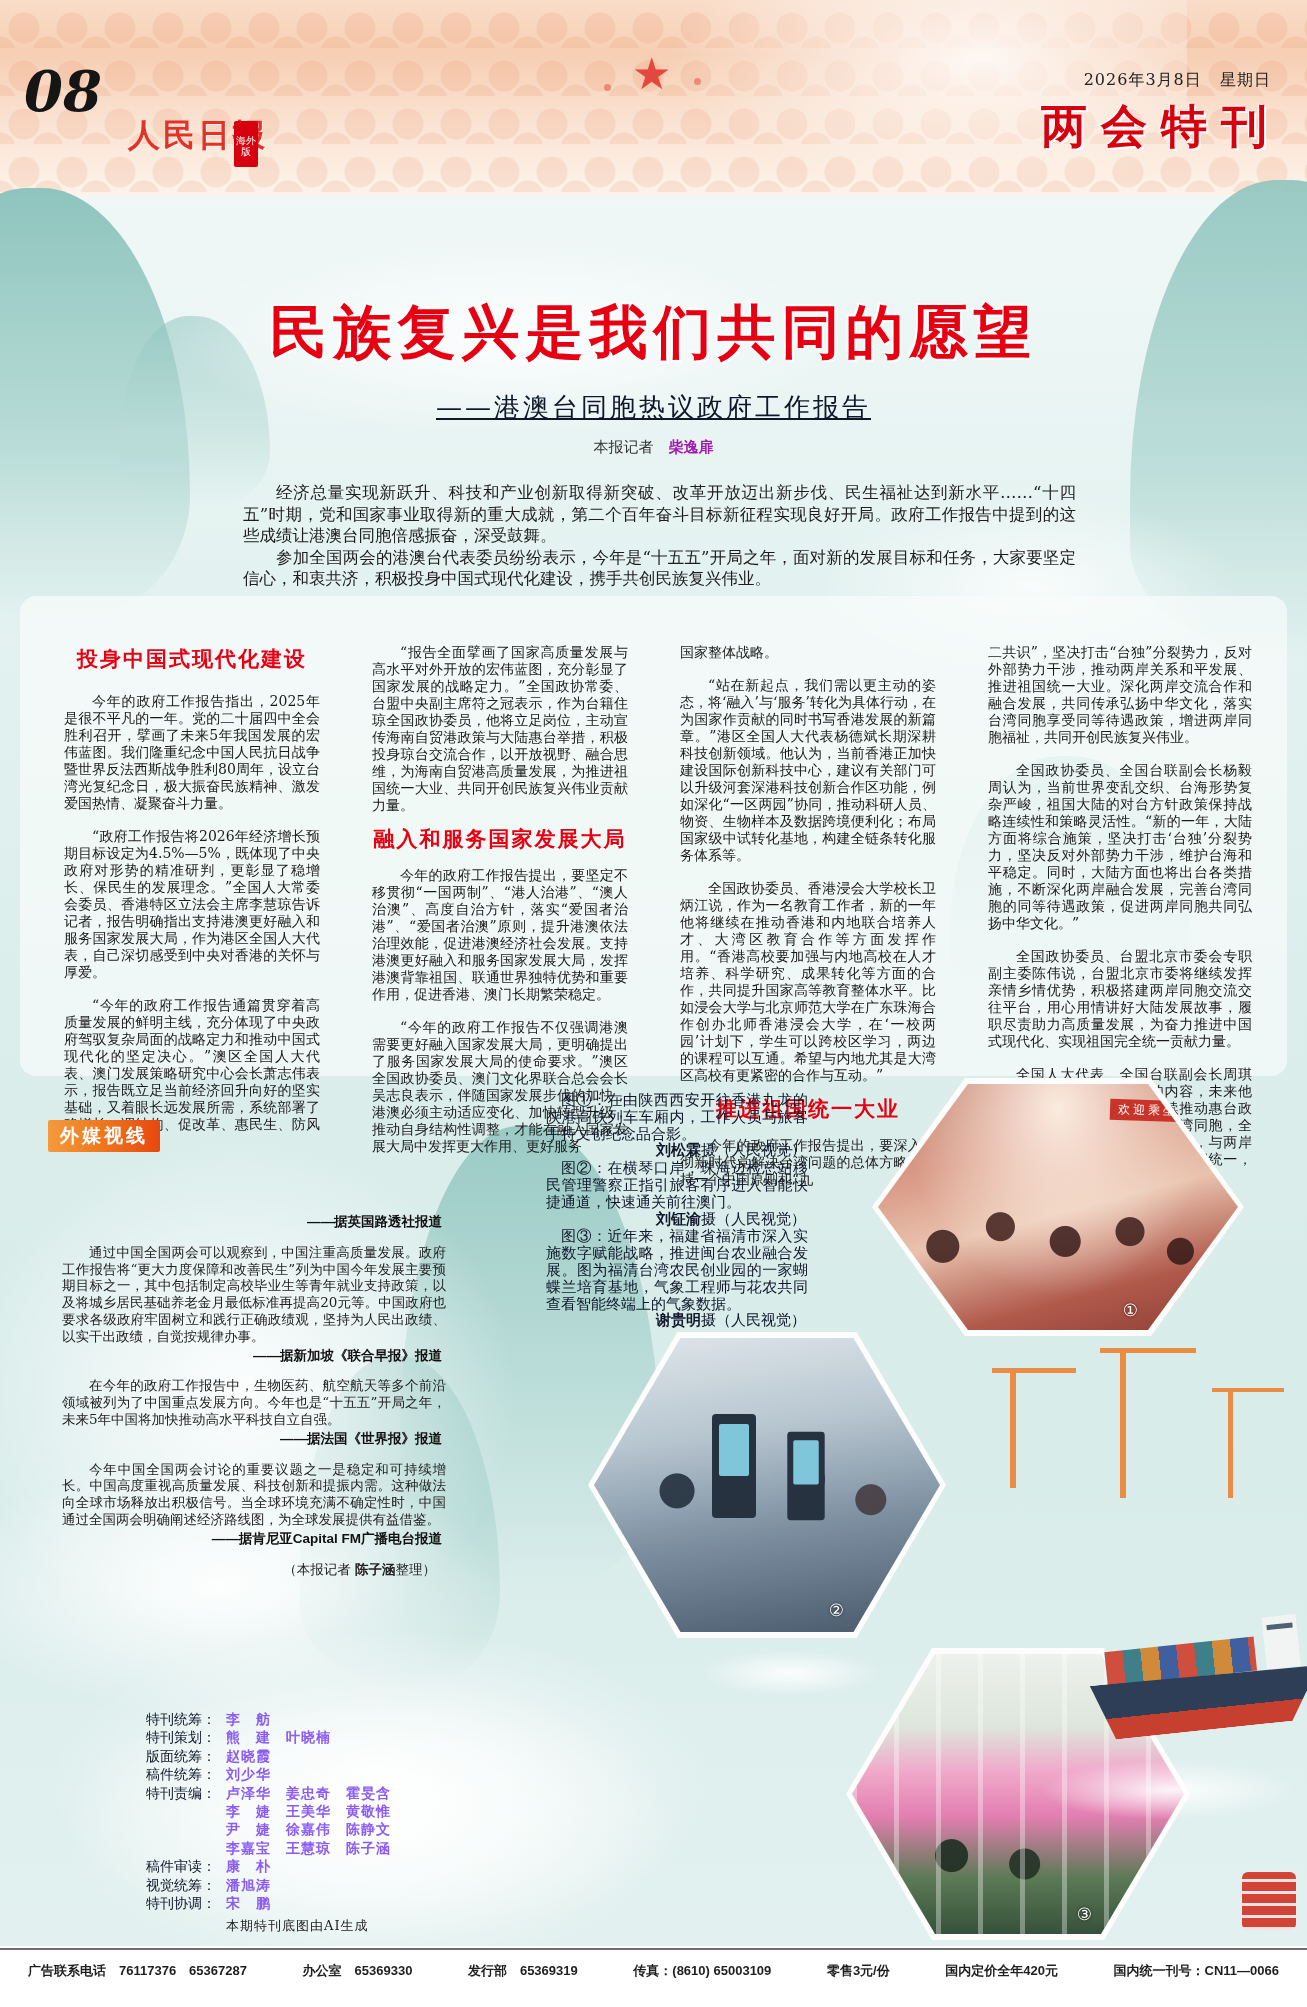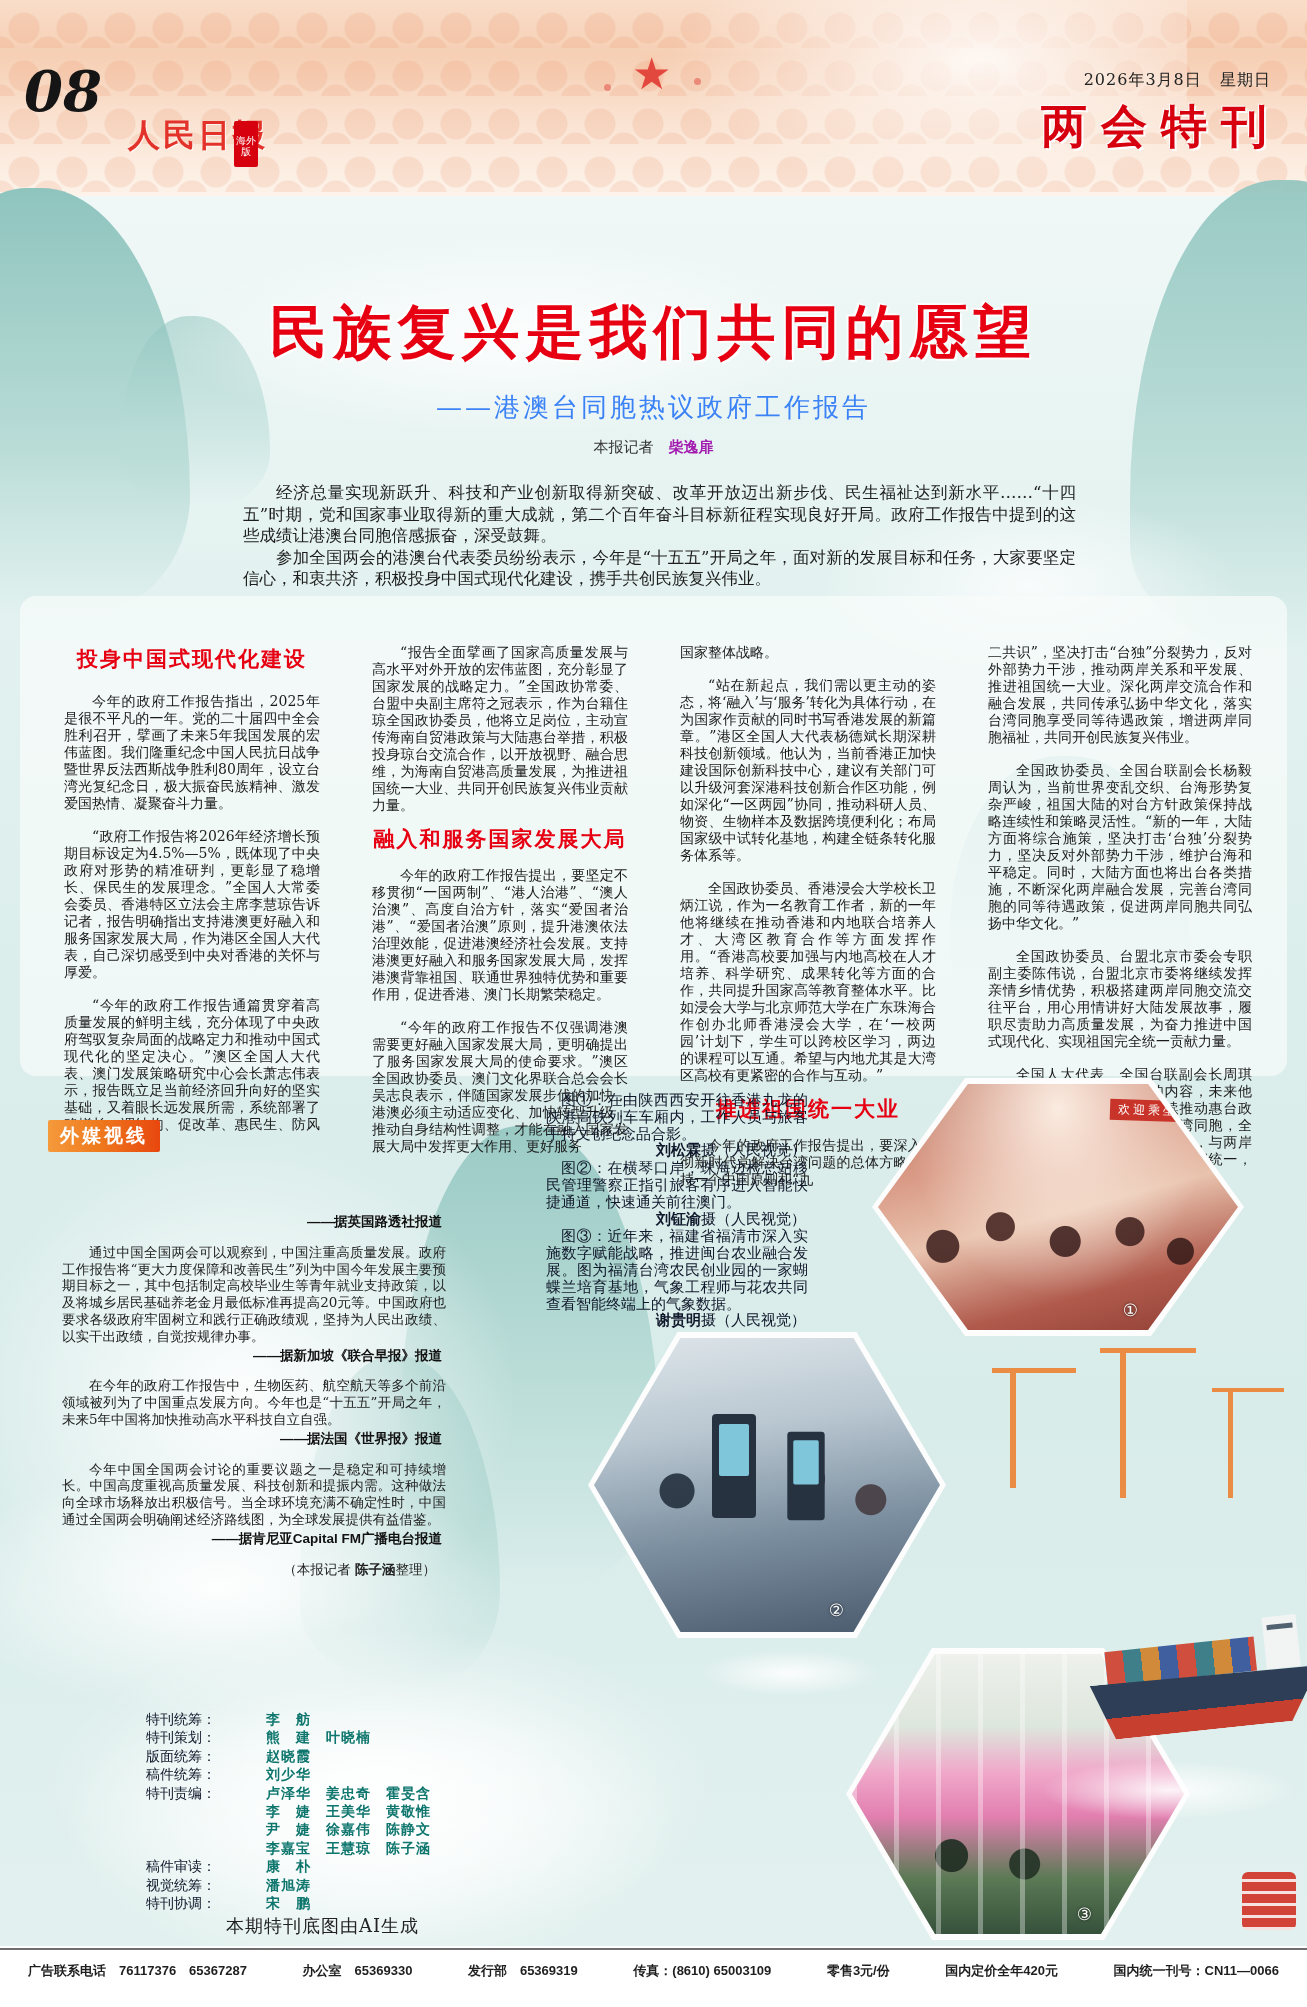--- a/index.html
+++ b/index.html
@@ -39,22 +39,22 @@
   .mount{background:linear-gradient(180deg,#8fc4be 0%,#b9dcd7 60%,rgba(217,237,234,0) 100%);
     border-radius:48% 52% 40% 60% / 70% 75% 30% 25%;}
   .cloud{background:radial-gradient(ellipse at 50% 50%, rgba(255,255,255,.95), rgba(255,255,255,0) 70%);
     border-radius:50%;}
   .pale-panel{background:rgba(248,252,251,.72);}
 
   
   .headline{left:150px;top:294px;width:1007px;text-align:center;font-size:58px;font-weight:900;
     color:#e60012;letter-spacing:6px;font-family:"Liberation Sans",sans-serif;
     text-shadow:2px 2px 0 rgba(255,255,255,.95), -2px -2px 0 rgba(255,255,255,.8);}
-  .subhead{left:150px;top:390px;width:1007px;text-align:center;font-size:26px;color:#3b82f6;
-    letter-spacing:3px;}
+  .subhead{left:150px;top:390px;width:1007px;text-align:center;font-size:26px;color:#0f172a;
+    letter-spacing:3px;text-decoration:underline;}
   .byline{left:150px;top:438px;width:1007px;text-align:center;font-size:15px;color:#333;}
   .byline b{font-family:"Liberation Sans",sans-serif;margin-left:10px;color:#a21caf;}
 
   .lead{left:243px;top:482px;width:833px;font-size:16.5px;line-height:21.5px;text-align:justify;color:#1d1d1d;}
   .lead p{margin:0;text-indent:2em;}
 
   
   .col{top:628px;width:288px;font-size:14px;line-height:17px;text-align:justify;color:#1a1a1a;}
   .col .para{margin:16px;text-indent:2em;}
   .col .cont{text-indent:0;}
@@ -121,22 +121,22 @@
   .ship-bridge::after{content:"";position:absolute;left:4px;top:8px;width:26px;height:5px;background:#51616f;}
   .wave{background:radial-gradient(ellipse, rgba(255,255,255,.9), rgba(255,255,255,0) 70%);border-radius:50%;}
   .seal{left:1242px;top:1872px;width:54px;height:58px;background:#d23b2e;border-radius:6px;opacity:.95;
     background-image:repeating-linear-gradient(0deg, rgba(255,255,255,.85) 0 3px, rgba(255,255,255,0) 3px 12px),
                      repeating-linear-gradient(90deg, rgba(210,59,46,1) 0 8px, rgba(210,59,46,0) 8px 14px);}
 
   
   .credits{left:146px;top:1710px;width:480px;font-size:14px;line-height:18.4px;}
   .c-row{display:flex;}
   .c-label{display:inline-block;width:80px;color:#0f172a;flex:none;}
-  .c-names{font-family:"Liberation Sans",sans-serif;font-weight:bold;color:#0f766e;letter-spacing:1px;margin-left:40px;}
-  .c-foot{margin-top:5px;padding-left:80px;font-size:18px;letter-spacing:1px;color:#222;}
+  .c-names{font-family:"Liberation Sans",sans-serif;font-weight:bold;color:#8b5cf6;letter-spacing:1px;}
+  .c-foot{margin-top:5px;padding-left:80px;font-size:13px;letter-spacing:1px;color:#222;}
 
   
   .footer{left:0;right:0;top:1948px;border-top:2px solid #6e6e6e;padding:12px 28px 0;
     display:flex;justify-content:space-between;font-size:13px;font-weight:600;color:#1f1f1f;
     font-family:"Liberation Sans",sans-serif;}
 </style>
 </head>
 <body>
 
 <div id="page">

